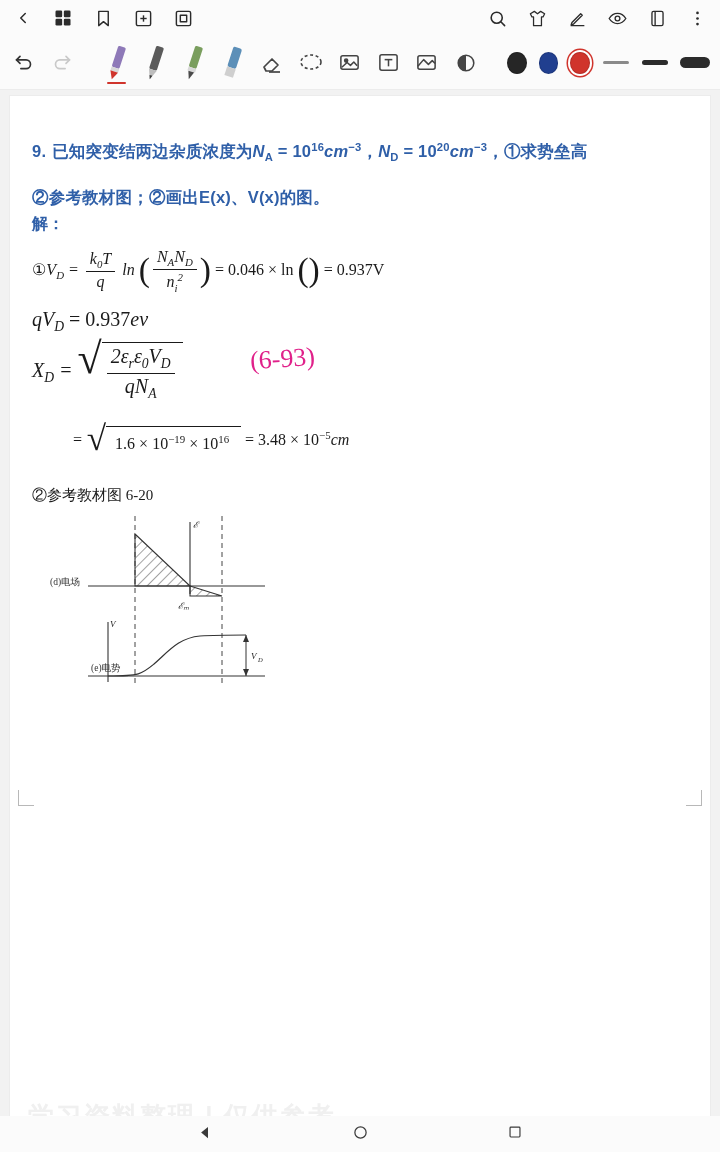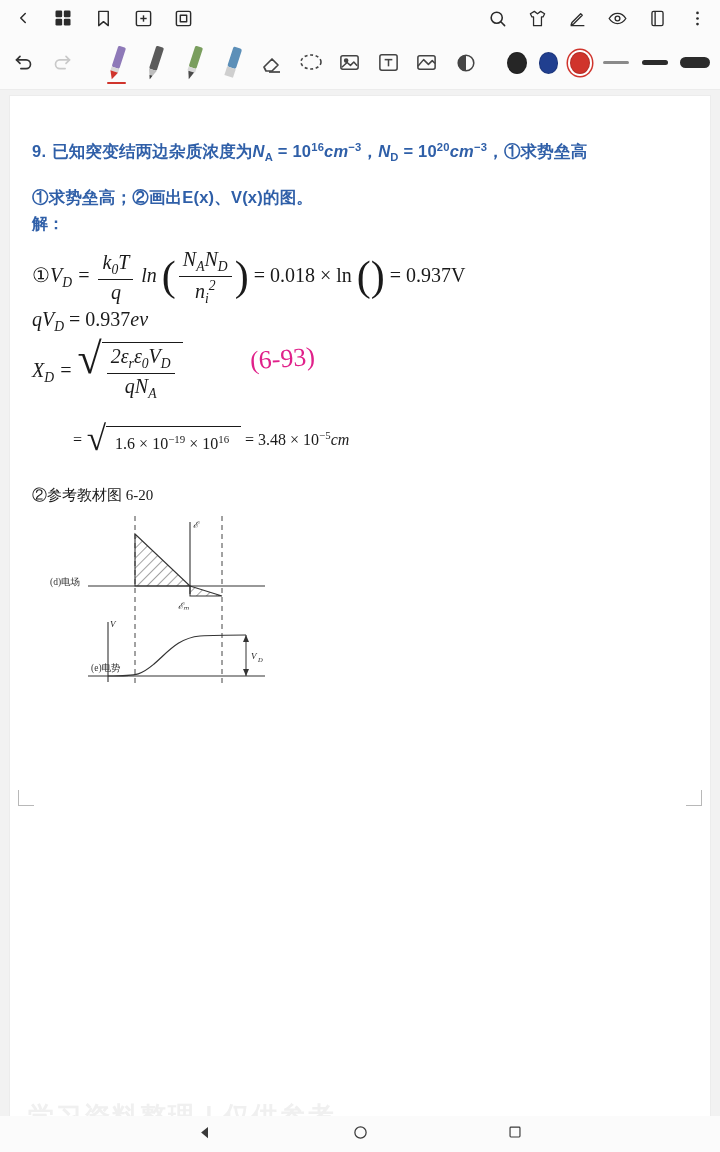--- a/index.html
+++ b/index.html
@@ -115,21 +115,21 @@
     color: #2f5fa8;
     font-size: 16px;
     font-weight: 700;
   }
   .math {
     position: absolute;
     color: #1a1a1a;
     font-family: "Liberation Serif", serif;
     font-style: italic;
   }
-  .eq1 { left: 22px; top: 152px; font-size: 20px; }
+  .eq1 { left: 22px; top: 152px; font-size: 16px; }
   .eq2 { left: 22px; top: 212px; font-size: 20px; }
   .eq3 { left: 22px; top: 246px; font-size: 20px; }
   .eq4 { left: 62px; top: 330px; font-size: 16px; }
   .ref {
     position: absolute;
     left: 22px; top: 390px;
     font-size: 15px; color: #1a1a1a;
     font-family: "Liberation Serif", serif;
   }
   .redmark {
@@ -394,38 +394,38 @@
 
   <div class="canvas">
     <div class="page">
       <div class="corner bl"></div>
       <div class="corner br"></div>
 
       <div class="content">
 
         <div class="q">
           <span class="num">9.</span><span><span>已知突变结两边杂质浓度为</span><i>N</i><sub>A</sub><span> = 10</span><sup>16</sup><i>cm</i><sup>−3</sup><span>，</span><i>N</i><sub>D</sub><span> = 10</span><sup>20</sup><i>cm</i><sup>−3</sup><span>，①求势垒高</span></span><br>
-          <span>①求势垒高；②画出E(x)、V(x)的图。</span>
+          <span>②参考教材图；②画出E(x)、V(x)的图。</span>
         </div>
 
         <div class="sol">解：</div>
 
         <div class="math eq1">
           <span class="nobr">①</span><i>V</i><sub>D</sub>
           <span>=</span>
           <span class="frac">
               <span class="n">k<sub>0</sub>T</span>
               <span class="d">q</span>
             </span>
           <span>ln</span>
           <span class="paren">(</span><span class="frac">
               <span class="n">N<sub>A</sub>N<sub>D</sub></span>
               <span class="d">n<sub>i</sub><sup>2</sup></span>
             </span><span class="paren">)</span>
-          <span class="nobr">= 0.018 × ln</span>
+          <span class="nobr">= 0.046 × ln</span>
           <span class="paren">(</span><span class="paren">)</span>
           <span class="nobr">= 0.937V</span>
         </div>
 
         <div class="math eq2">
           <i>q</i><i>V</i><sub>D</sub> <span class="nobr">= 0.937</span><i>ev</i>
         </div>
 
         <div class="math eq3">
           <i>X</i><sub>D</sub> =

